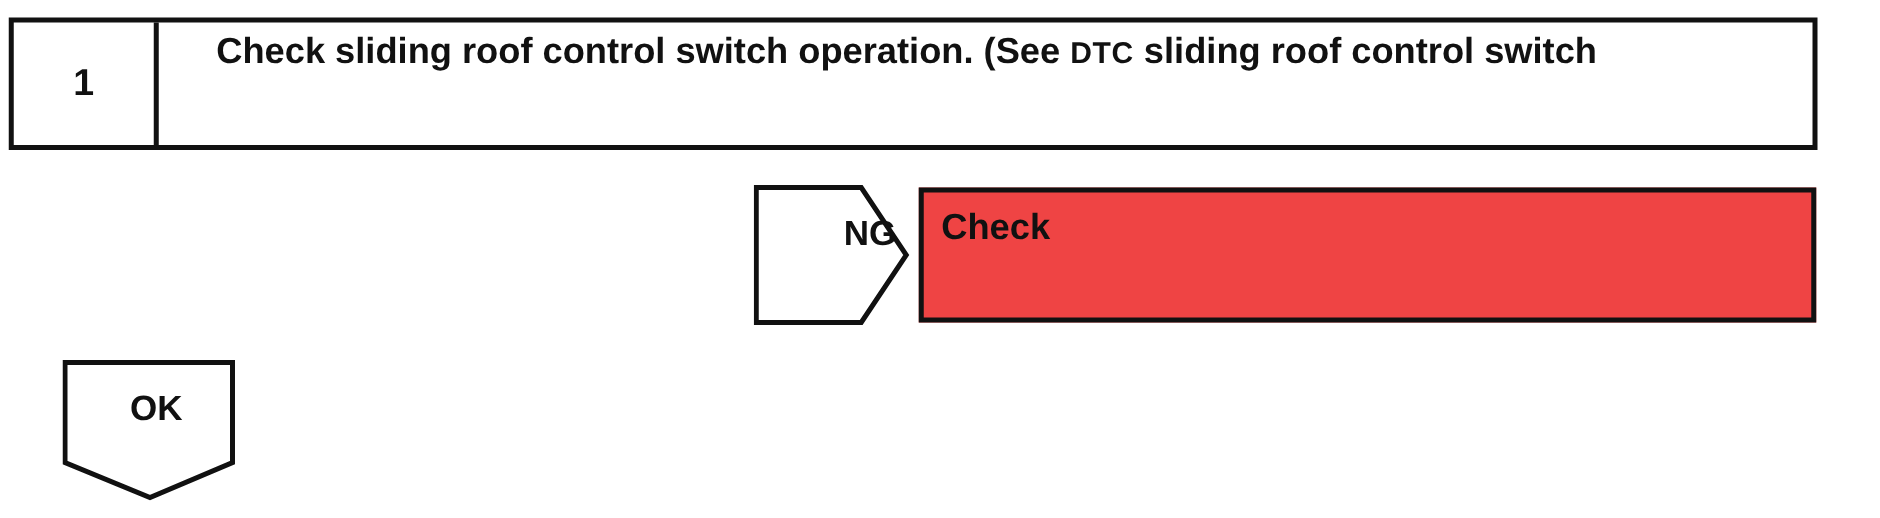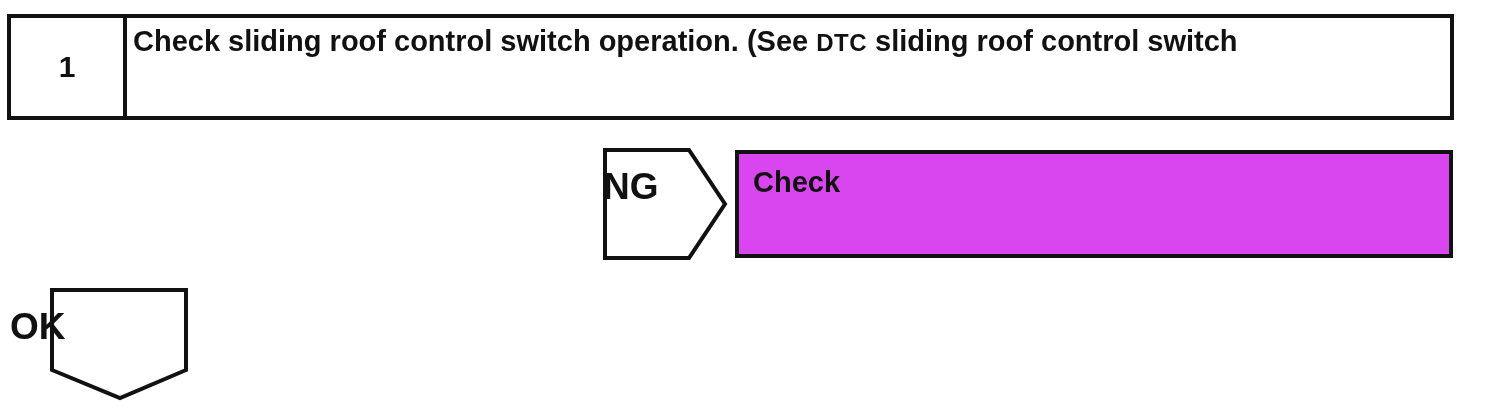--- a/index.html
+++ b/index.html
@@ -31,50 +31,51 @@
     display: flex;
     align-items: center;
     justify-content: center;
     font-size: 30px;
   }
   .text-cell {
     flex: 1;
     padding: 4px 8px 0 6px;
     font-size: 29px;
     line-height: 38px;
+    margin-left: 40px;
   }
   .text-line { white-space: pre-wrap; }
   .dtc-ref { font-size: 24px; letter-spacing: 0.5px; }
 
   
   .ng-shape {
     position: absolute;
     left: 603px; top: 148px;
     width: 126px; height: 114px;
   }
   .ng-shape svg { display: block; }
   .shape-label {
     position: absolute;
     left: 0; top: 24px;
-    text-align: left;
-    font-size: 37px;
+    text-align: right;
+    font-size: 28px;
     line-height: 30px;
   }
   .ng-label { width: 114px; }
 
   
   .check-box {
     position: absolute;
     left: 735px; top: 150px;
     width: 718px; height: 108px;
     border: 4px solid #111111;
     box-sizing: border-box;
     padding: 12px 0 0 14px;
     font-size: 29px;
-    background: #d946ef;
+    background: #ef4444;
   }
 
   
   .ok-shape {
     position: absolute;
     left: 10px; top: 288px;
     width: 140px; height: 114px; padding-left: 40px;
   }
   .ok-shape svg { display: block; }
   .ok-label { width: 136px; }

